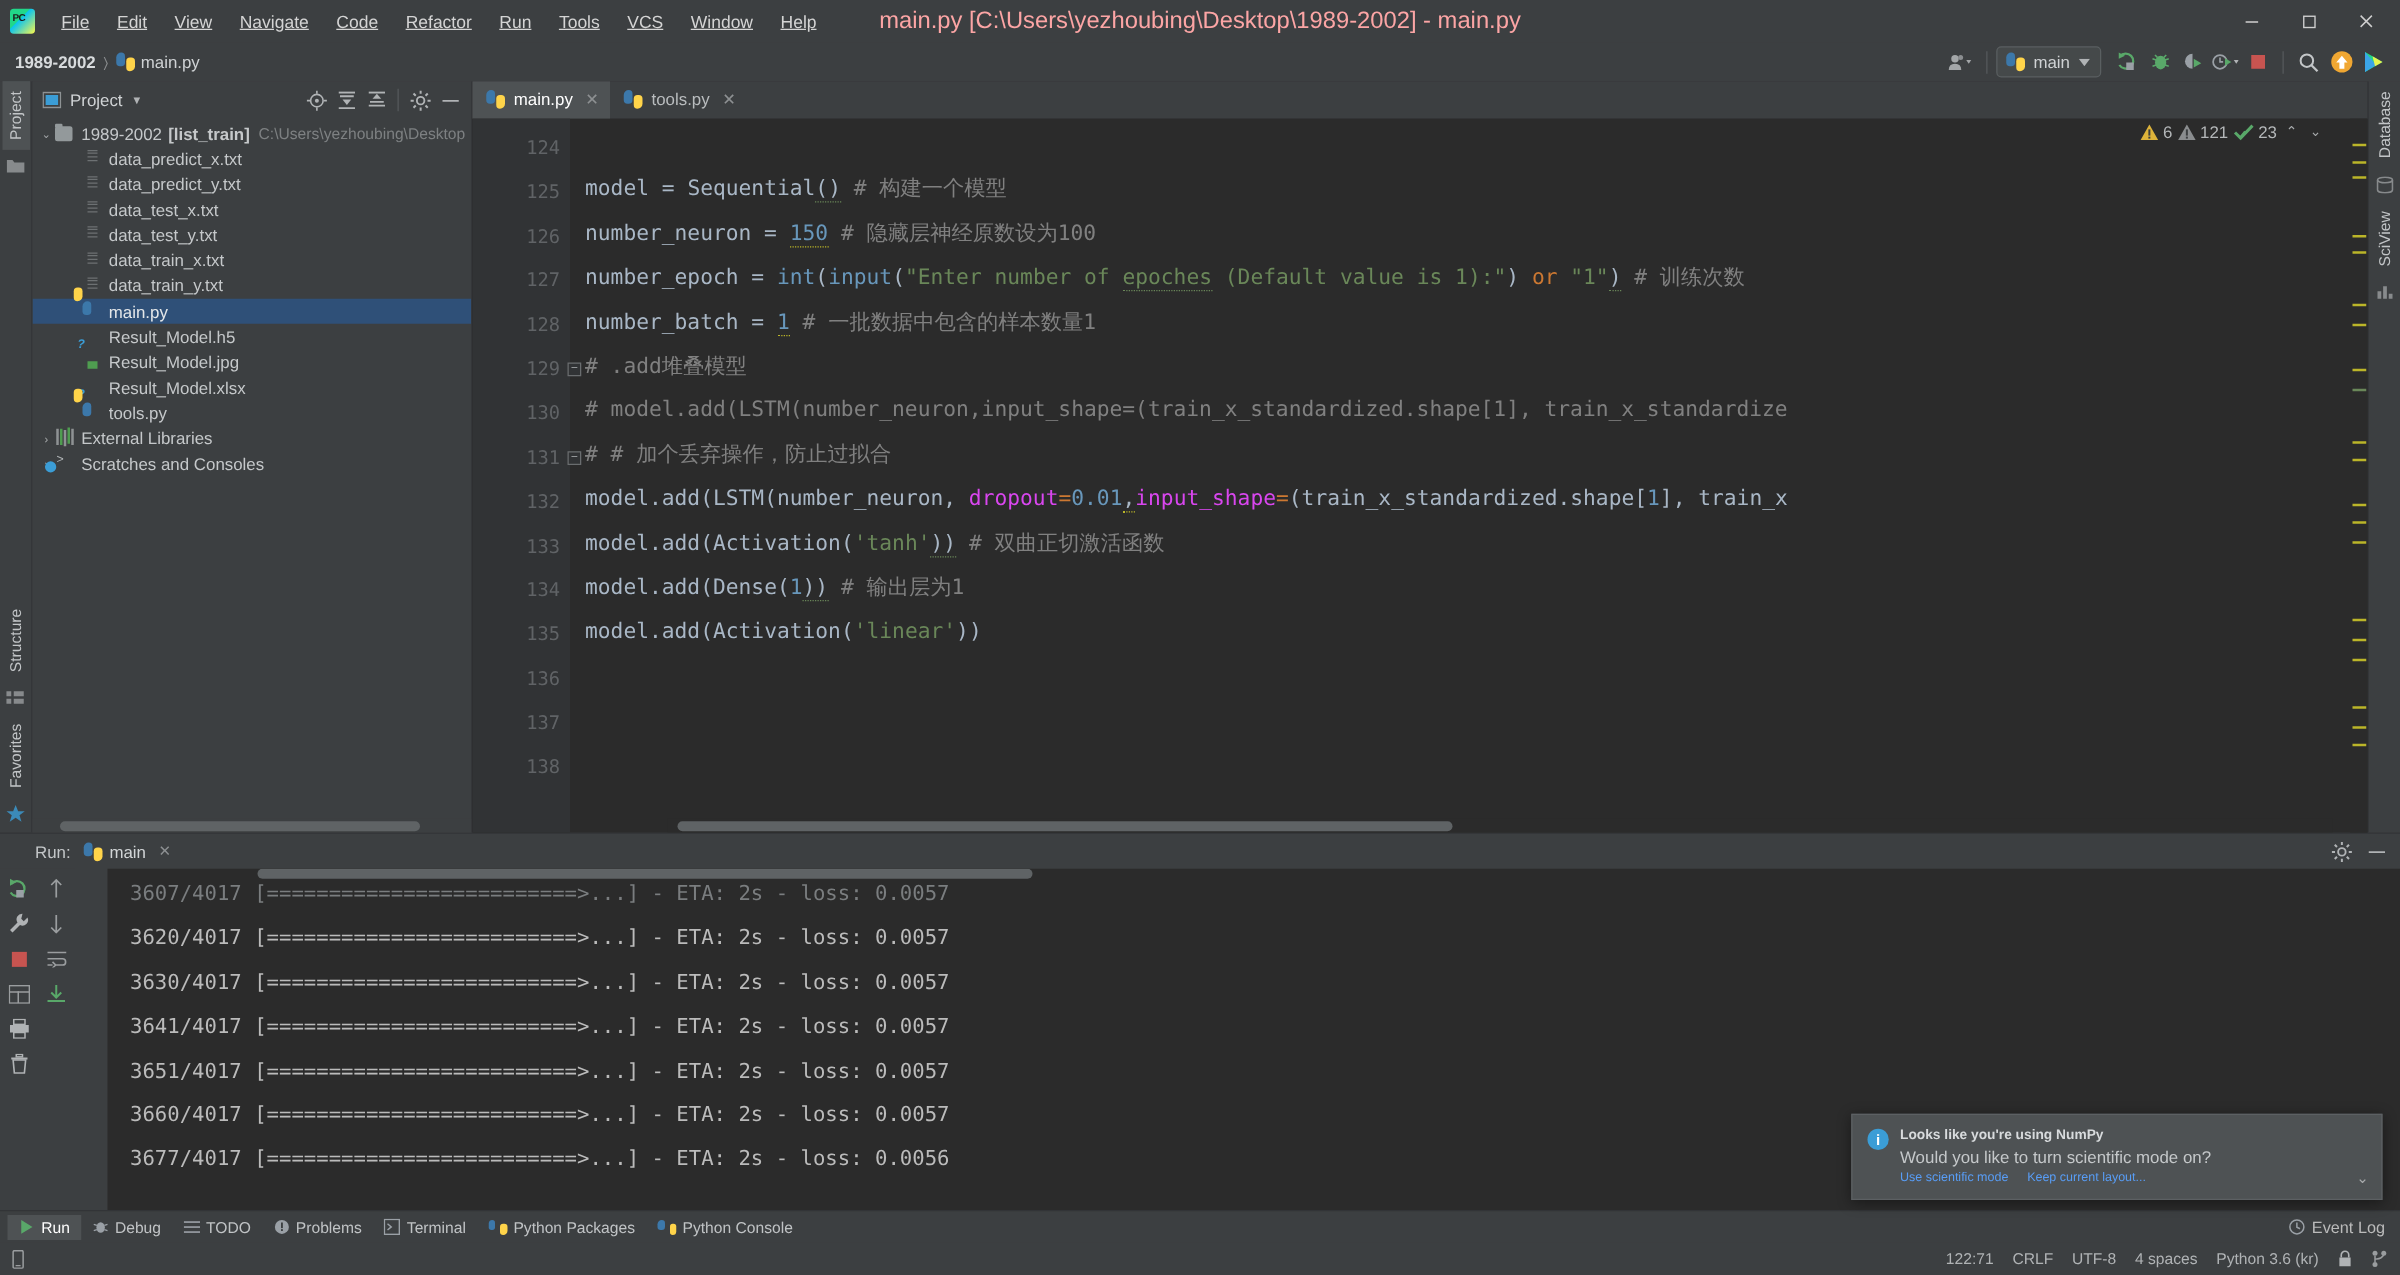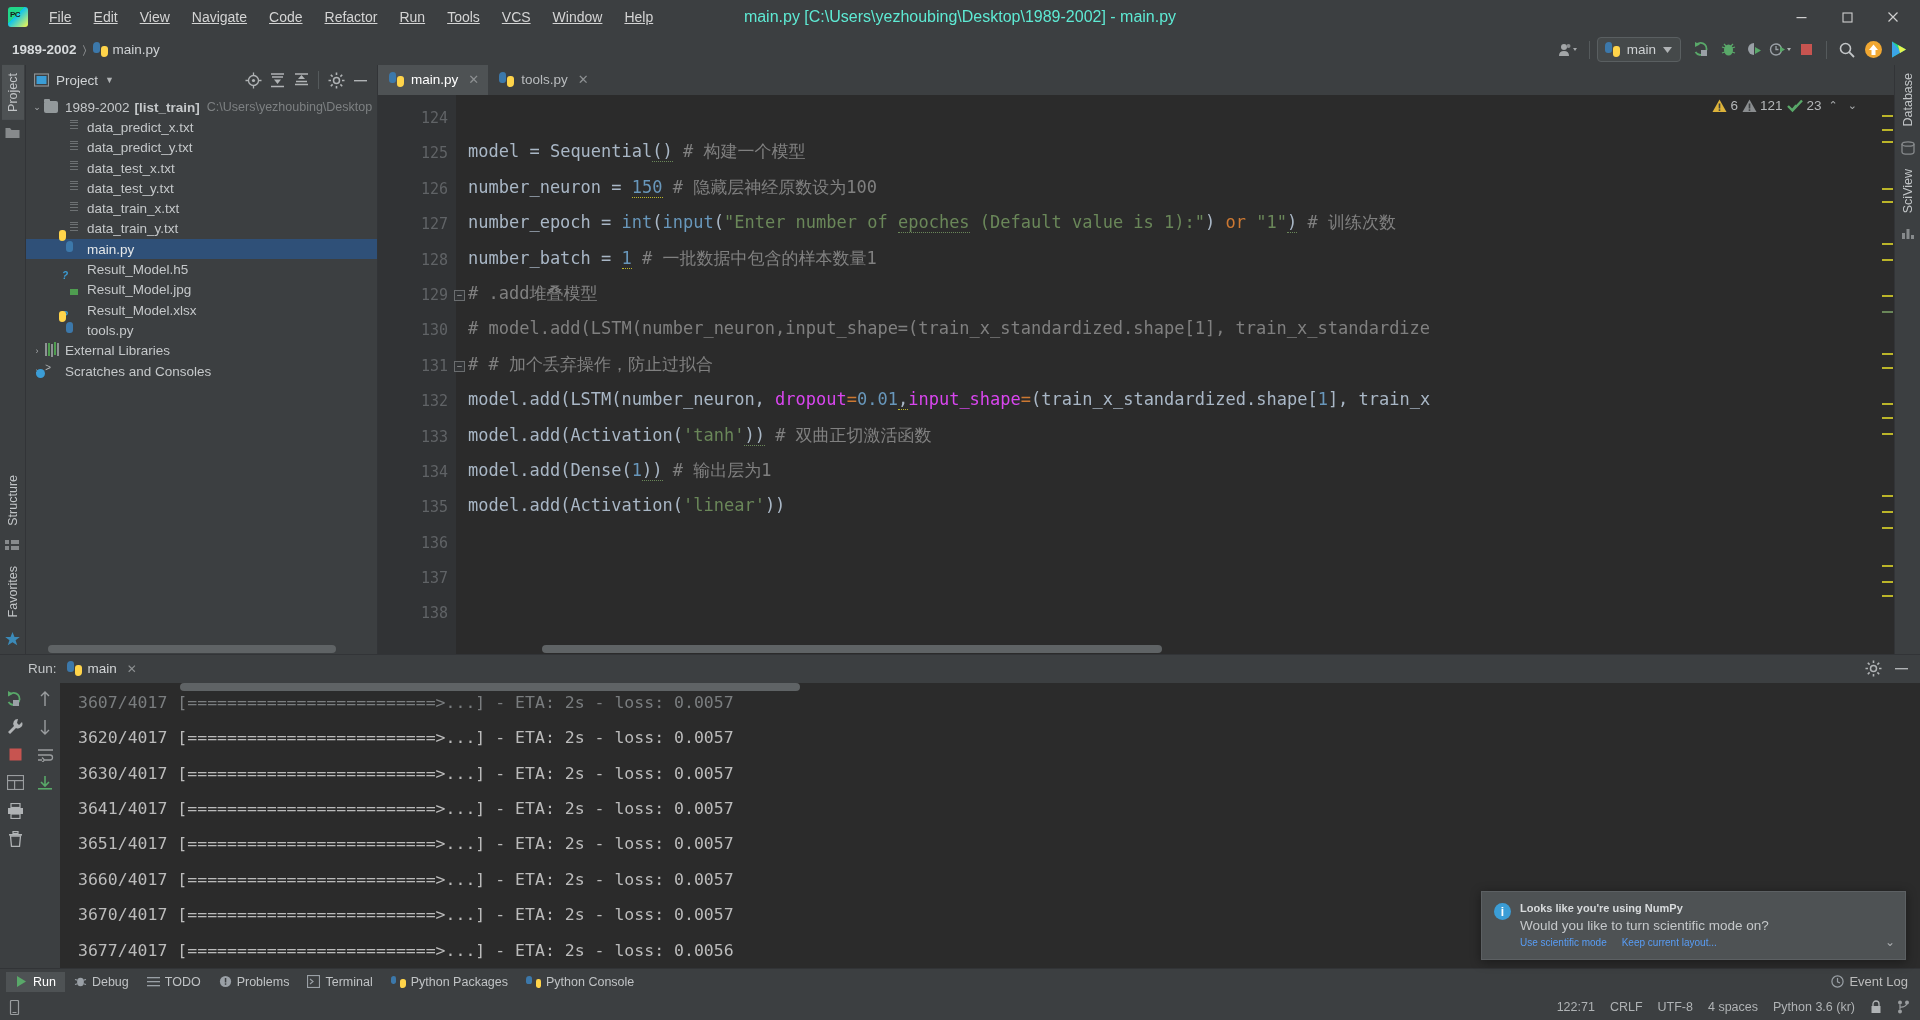--- a/index.html
+++ b/index.html
@@ -26,21 +26,21 @@
     content:"PC"; position:absolute; left:2px; top:3px; font-size:8px;
     font-weight:bold; color:#1a1a1a; letter-spacing:-0.5px;
   }
   .menu { display:flex; align-items:center; gap:0px; }
   .menu-item {
     padding:4px 11px; font-size:14px; color:#d4d4d4; cursor:default; white-space:nowrap;
   }
   .menu-item span.u { text-decoration:underline; }
   .win-title {
     position:absolute; left:50%; transform:translateX(-50%);
-    font-size:16px; color:#5eead4; white-space:nowrap;
+    font-size:19px; color:#fca5a5; white-space:nowrap;
   }
   .win-ctrl { margin-left:auto; display:flex; align-items:center; padding-right:4px; }
   .wbtn {
     width:46px; height:34px; display:flex; align-items:center; justify-content:center;
     color:#cfcfcf; font-size:15px;
   }
 
   
   .navbar {
     height:31px; background:#3c3f41; display:flex; align-items:center;
@@ -188,21 +188,21 @@
   .pscroll { height:11px; background:#3c3f41; position:relative; flex:0 0 11px;}
   .pscroll .thumb { position:absolute; left:22px; width:288px; top:2px; height:8px; background:#5f6365; border-radius:4px;}
 
   
   .runpanel { flex:0 0 302px; display:flex; flex-direction:column; background:#3c3f41; border-top:1px solid #323437;}
   .run-head { height:28px; display:flex; align-items:center; padding:0 8px 0 28px; flex:0 0 28px; position:relative;}
   .run-head .lab { font-size:13.5px; color:#c3c6c8; margin-right:10px;}
   .run-tab { display:flex; align-items:center; gap:6px; font-size:13.5px; color:#d2d5d7; }
   .run-tab .x { color:#8d9092; font-size:12px; margin-left:4px;}
   .run-head .rh-tools { margin-left:auto; display:flex; align-items:center; gap:6px;}
-  .run-body { flex:1; display:flex; min-height:0; position:relative; }
+  .run-body { flex:1; display:flex; min-height:0; position:relative;gap:26px; }
   .run-side { width:60px; flex:0 0 60px; display:flex; background:#3c3f41; }
   .run-col { width:30px; display:flex; flex-direction:column; align-items:center; padding-top:4px; gap:4px;}
   .rs-btn { width:24px; height:24px; display:flex; align-items:center; justify-content:center; border-radius:3px;}
   .console {
     flex:1; background:#2b2b2b; font-family:"DejaVu Sans Mono", monospace; font-size:16.5px;
     color:#bbbbbb; padding:2px 0 0 18px; overflow:hidden; position:relative;
   }
   .coline { height:35.4px; line-height:35.4px; white-space:nowrap; }
   .cscroll { position:absolute; left:120px; top:0; width:620px; height:8px; background:#5f6365; border-radius:4px;}
 
@@ -783,21 +783,20 @@
       </div>
 
       <div class="console">
         <div class="cscroll"></div>
         <div class="coline" style="color:#7a7d7f">3607/4017 [=========================&gt;...] - ETA: 2s - loss: 0.0057</div>
         <div class="coline">3620/4017 [=========================&gt;...] - ETA: 2s - loss: 0.0057</div>
         <div class="coline">3630/4017 [=========================&gt;...] - ETA: 2s - loss: 0.0057</div>
         <div class="coline">3641/4017 [=========================&gt;...] - ETA: 2s - loss: 0.0057</div>
         <div class="coline">3651/4017 [=========================&gt;...] - ETA: 2s - loss: 0.0057</div>
         <div class="coline">3660/4017 [=========================&gt;...] - ETA: 2s - loss: 0.0057</div>
-        <div class="coline">3670/4017 [=========================&gt;...] - ETA: 2s - loss: 0.0057</div>
         <div class="coline">3677/4017 [=========================&gt;...] - ETA: 2s - loss: 0.0056</div>
       </div>
 
       <div class="notif">
         <div class="nt">
           <span class="info-i">i</span>
           <div style="flex:1">
             <h4>Looks like you're using NumPy</h4>
             <p>Would you like to turn scientific mode on?</p>
             <div class="links">

